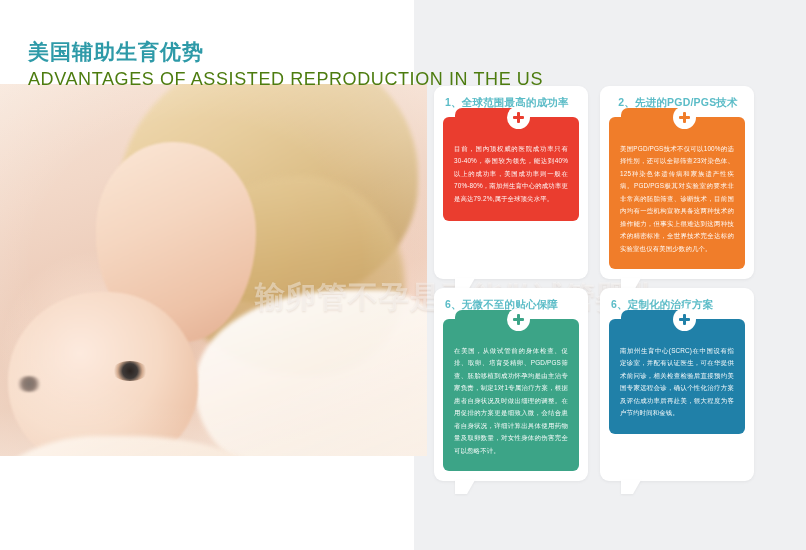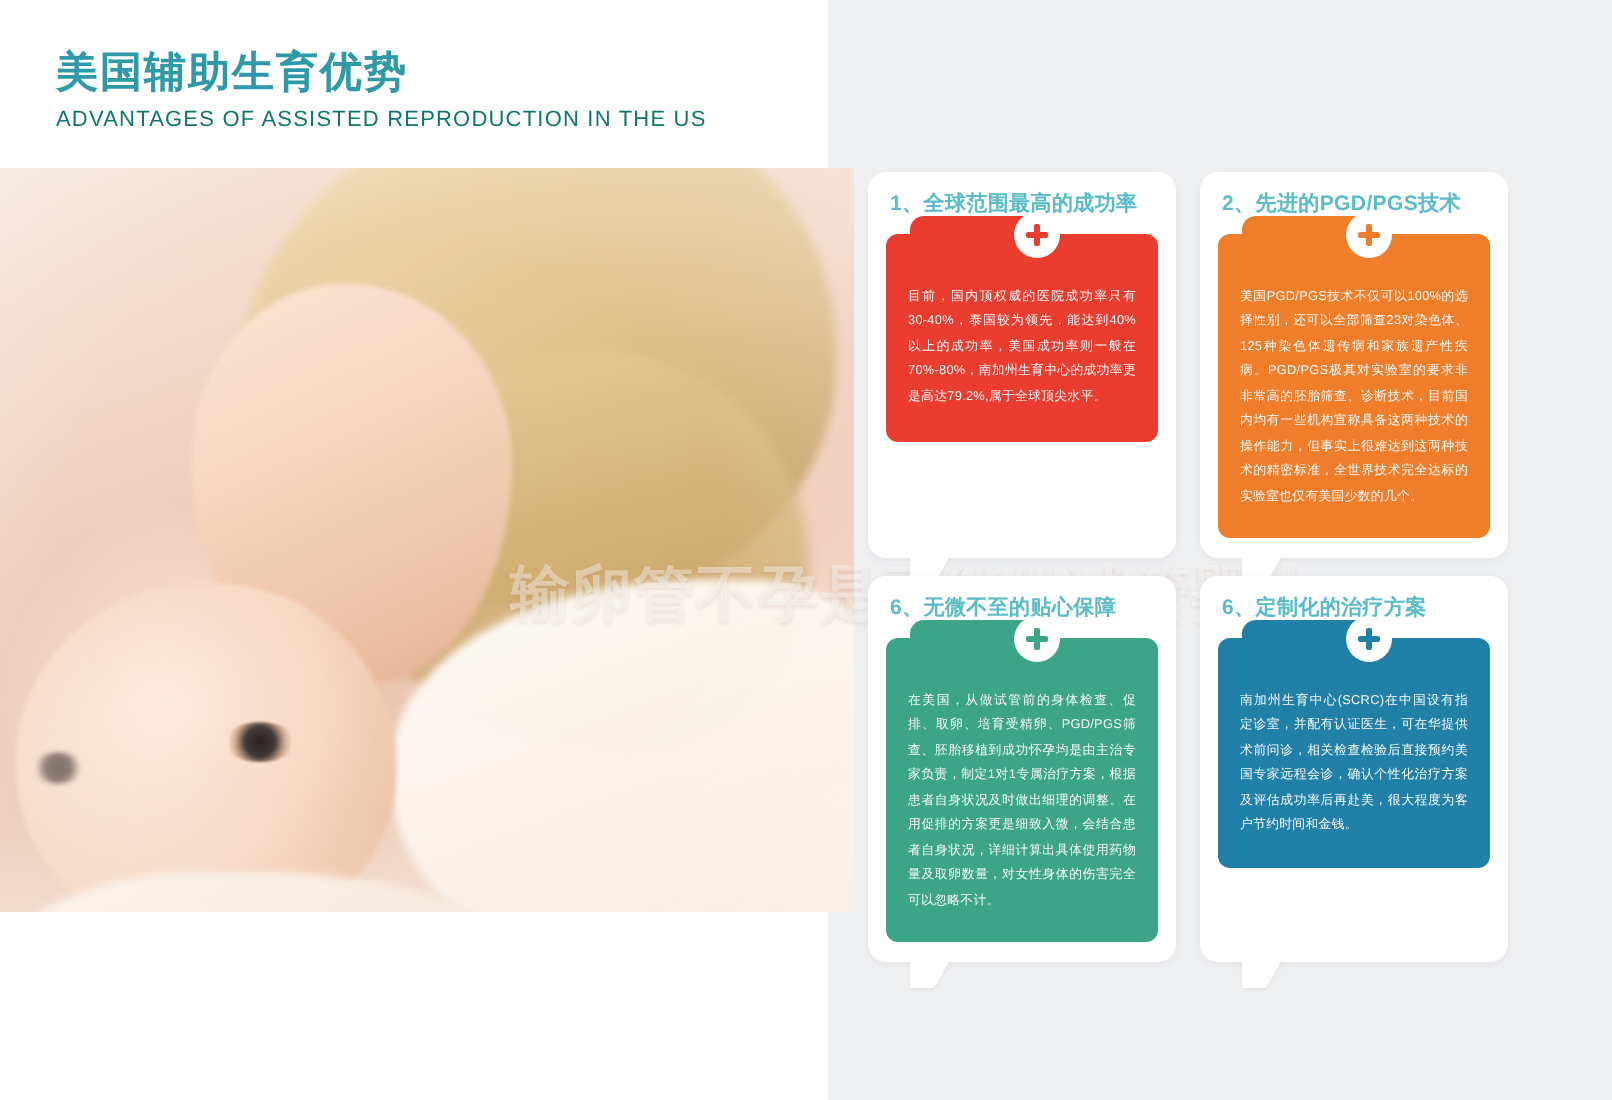--- a/index.html
+++ b/index.html
@@ -55,26 +55,26 @@
     left: 28px;
     top: 24px;
     z-index: 20;
   }
   .heading-cn {
     font-size: 21px;
     font-weight: bold;
     color: #2e9aa8;
     letter-spacing: 1px;
     line-height: 1.25;
-    margin: 0 0 4px 0;
+    margin: 15px 0 4px 0;
     white-space: nowrap;
   }
   .heading-en {
-    font-size: 11px;
-    color: #0f766e;
+    font-size: 18px;
+    color: #4d7c0f;
     letter-spacing: 0.6px;
     line-height: 1.2;
     margin: 0;
     white-space: nowrap;
   }
 
   
   .hero {
     position: absolute;
     left: 0;
@@ -305,21 +305,21 @@
     text-align: justify;
     margin: 0;
   }
 
   
   .c1 .card-title { color: #5bbcc7; }
   .c1 .card-inner { background: #ea3d2f; }
   .c1 .card-tab   { background: #ea3d2f; }
   .c1 .card-plus i, .c1 .card-plus u { background: #ea3d2f; }
 
-  .c2 .card-title { color: #5bbcc7; }
+  .c2 .card-title { color: #5bbcc7; text-align: center; }
   .c2 .card-inner { background: #f07d2a; }
   .c2 .card-tab   { background: #f07d2a; }
   .c2 .card-plus i, .c2 .card-plus u { background: #f07d2a; }
 
   .c3 .card-title { color: #5bbcc7; }
   .c3 .card-inner { background: #3ca487; }
   .c3 .card-tab   { background: #3ca487; }
   .c3 .card-plus i, .c3 .card-plus u { background: #3ca487; }
 
   .c4 .card-title { color: #5bbcc7; }

